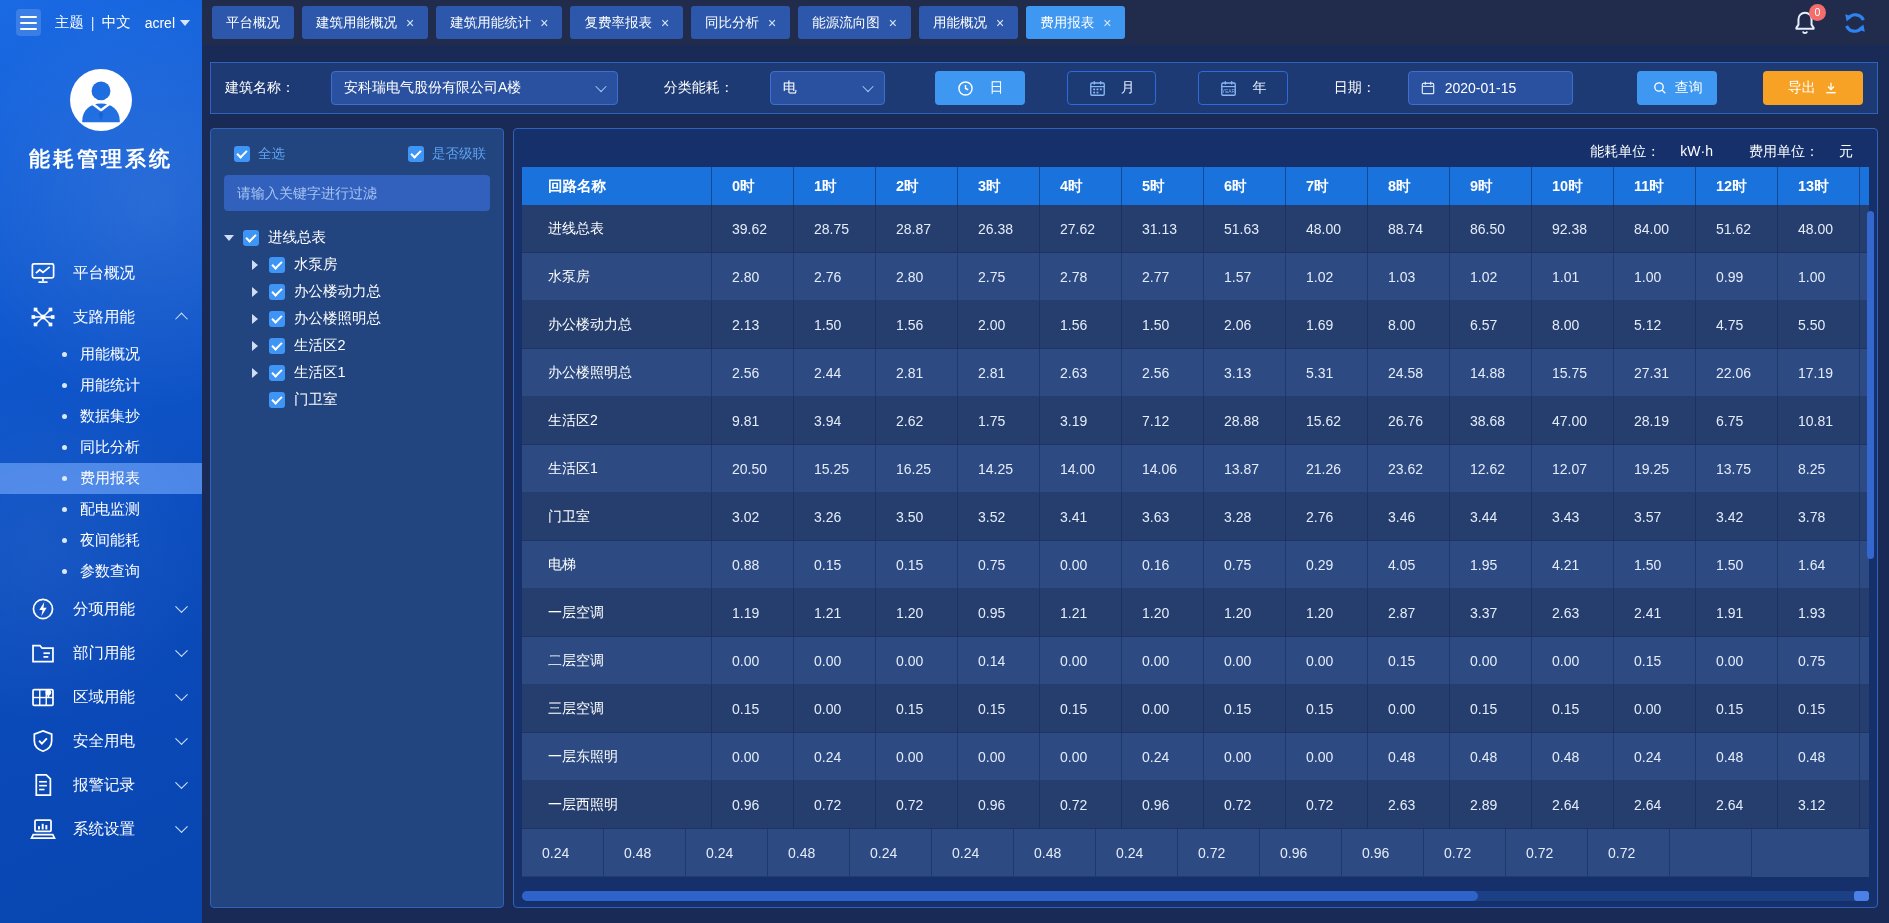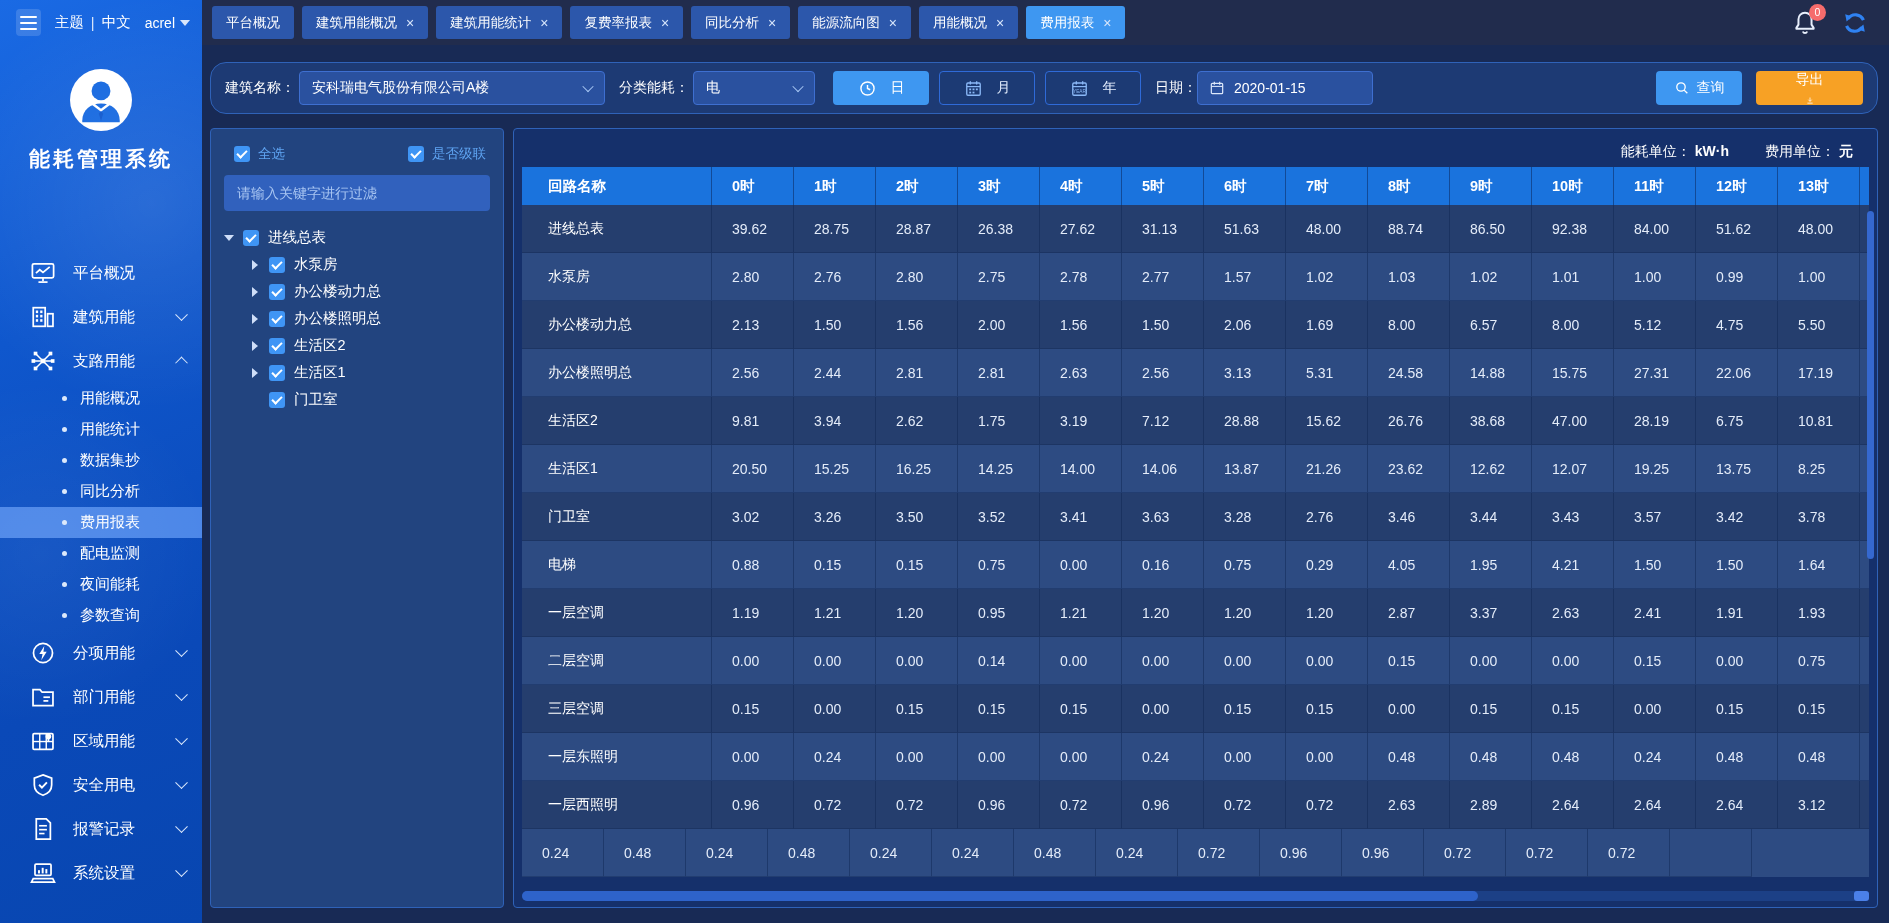--- a/index.html
+++ b/index.html
@@ -43,40 +43,40 @@
   .tab.active { background:#3e97f1; }
   .tab-close { font-size:14px; color:#d9e7fc; line-height:1; cursor:pointer; }
   .tabbar-icons { position:absolute; right:20px; top:0; height:45px; display:flex; align-items:center; gap:22px; }
   .bell-wrap { position:relative; width:28px; height:28px; cursor:pointer; }
   .badge { position:absolute; top:-5px; right:-7px; min-width:17px; height:17px; border-radius:9px; background:#f56c6c;
     color:#fff; font-size:10.5px; display:flex; align-items:center; justify-content:center; padding:0 3px; }
   .refresh-wrap { width:28px; height:28px; cursor:pointer; }
 
   
   .filter-panel { position:absolute; left:8px; right:11px; top:62px; height:52px; background:#1d3a74;
-    border:1px solid #2f62b8; border-radius:16px; display:flex; align-items:center; padding:0 14px; color:#fff; font-size:14px; }
+    border:1px solid #2f62b8; border-radius:0; display:flex; align-items:center; padding:0 14px; color:#fff; font-size:14px;gap:32px; }
   .f-label { white-space:nowrap; }
   .select { height:34px; background:#2a519f; border:1px solid #3e6fd0; border-radius:4px; display:flex;
     align-items:center; justify-content:space-between; padding:0 12px; margin-left:4px; cursor:pointer; }
   .select .chev-sm { width:8px; height:8px; border-right:1.6px solid #a9c8f5; border-bottom:1.6px solid #a9c8f5; transform:rotate(45deg) translate(-1px,-1px); }
   .select.building { width:306px; }
   .select.energy { width:122px; }
   .ml14 { margin-left:14px; } .ml18 { margin-left:18px; } .ml10 { margin-left:10px; }
   .seg-btn { height:34px; width:96px; border-radius:4px; display:flex; align-items:center; justify-content:center; gap:14px; cursor:pointer; font-size:14px; }
   .seg-btn svg { width:19px; height:19px; }
   .seg-btn.active { background:#3e97f1; color:#fff; }
   .seg-btn.outline { background:#1c3a74; border:1px solid #2f6ad8; color:#e5efff; }
   .date-input { height:34px; width:176px; background:#2a519f; border:1px solid #3e6fd0; border-radius:4px;
     display:flex; align-items:center; gap:9px; padding:0 11px; cursor:pointer; }
   .date-input svg { width:16px; height:16px; }
   .spacer { flex:1; }
   .btn { height:34px; border-radius:4px; display:flex; align-items:center; justify-content:center; gap:7px; color:#fff; cursor:pointer; font-size:14px; border:none; }
   .btn svg { width:16px; height:16px; }
   .btn-query { width:86px; background:#3e97f1; }
-  .btn-export { width:107px; background:#f7a125; margin-left:14px;flex-direction:column; }
+  .btn-export { width:107px; background:#f7a125; margin-left:14px; }
 
   
   .tree-panel { position:absolute; left:8px; top:128px; width:294px; bottom:15px; background:#22447f;
     border:1px solid #2f62b8; border-radius:4px; padding:16px 13px; }
   .check-row { display:flex; align-items:flex-end; justify-content:space-between; padding:0 4px 0 10px; margin-bottom:12px; }
   .check-group { display:flex; align-items:center; gap:8px; color:#5fa4f2; font-size:13.5px; cursor:pointer; }
   .checkbox { width:16px; height:16px; border-radius:3px; background:#3f95f5; position:relative; flex:none; cursor:pointer; }
   .checkbox::after { content:''; position:absolute; left:5px; top:2px; width:4px; height:8px;
     border-right:2px solid #fff; border-bottom:2px solid #fff; transform:rotate(45deg); }
   .search-input { width:100%; height:36px; background:#3161bd; border:none; border-radius:4px;
@@ -89,21 +89,21 @@
   .caret.collapsed::before { content:''; position:absolute; left:2px; top:0; width:0; height:0;
     border-left:6px solid #cfdef8; border-top:5px solid transparent; border-bottom:5px solid transparent; }
   .caret.expanded::before { content:''; position:absolute; left:0; top:2px; width:0; height:0;
     border-top:6px solid #cfdef8; border-left:5px solid transparent; border-right:5px solid transparent; }
 
   
   .table-panel { position:absolute; left:311px; right:11px; top:128px; bottom:15px; background:#15306b;
     border:1px solid #2f62b8; border-radius:4px; padding:8px; overflow:hidden; }
   .units-row { height:30px; display:flex; justify-content:flex-end; align-items:center; gap:36px;
     color:#fff; font-size:14px; padding-right:16px; }
-  .units-row b { font-weight:bold; margin-left:4px; }
+  .units-row b { font-weight:normal; margin-left:20px; }
   .table-wrap { position:relative; overflow:hidden; width:100%; }
   .rtable { width:1420px; }
   .thead { display:flex; height:38px; background:#1a73dd; }
   .cell { flex:none; display:flex; align-items:center; padding-left:20px; overflow:hidden; white-space:nowrap; }
   .name-cell { width:190px;padding-left:26px; }
   .h-cell { width:82px; }
   .thead .cell { color:#fff; font-weight:bold; font-size:14.5px; border-right:1px solid rgba(12,40,92,.55); }
   .trow { display:flex; height:48px; font-size:14px; color:#e4ecf9; cursor:pointer; }
   .trow .cell { border-right:1px solid rgba(14,36,80,.45); border-bottom:1px solid rgba(14,36,80,.35); }
   .trow .name-cell { color:#fff; }
@@ -152,36 +152,20 @@
         <div class="menu-item">
           <span class="mi-icon">
             <svg viewBox="0 0 24 24">
               <rect x="2.2" y="3.6" width="19.6" height="13" rx="1.5" fill="none" stroke="#fff" stroke-width="1.6"></rect>
               <polyline points="5.5,12.2 9,9 12,11.4 18.2,6.4" fill="none" stroke="#fff" stroke-width="1.6"></polyline>
               <line x1="12" y1="16.6" x2="12" y2="19.6" fill="none" stroke="#fff" stroke-width="1.6"></line>
               <line x1="7.8" y1="20.4" x2="16.2" y2="20.4" fill="none" stroke="#fff" stroke-width="1.6"></line>
             </svg>
           </span>
           <span class="mi-label">平台概况</span>
-        </div>
-        <div class="menu-item">
-          <span class="mi-icon">
-            <svg viewBox="0 0 24 24">
-              <rect x="3" y="3.4" width="11" height="17.2" fill="none" stroke="#fff" stroke-width="1.6"></rect>
-              <rect x="16.2" y="9" width="5" height="11.6" fill="none" stroke="#fff" stroke-width="1.6"></rect>
-              <rect x="5.4" y="6" width="2.1" height="2.4" fill="#fff"></rect>
-              <rect x="9.4" y="6" width="2.1" height="2.4" fill="#fff"></rect>
-              <rect x="5.4" y="10" width="2.1" height="2.4" fill="#fff"></rect>
-              <rect x="9.4" y="10" width="2.1" height="2.4" fill="#fff"></rect>
-              <rect x="5.4" y="14" width="2.1" height="2.4" fill="#fff"></rect>
-              <rect x="9.4" y="14" width="2.1" height="2.4" fill="#fff"></rect>
-            </svg>
-          </span>
-          <span class="mi-label">建筑用能</span>
-          <span class="chev down"></span>
         </div>
         <div class="menu-item">
           <span class="mi-icon">
             <svg viewBox="0 0 24 24">
               <g stroke="#fff" stroke-width="1.4">
                 <line x1="12" y1="12" x2="5.5" y2="5.5"></line>
                 <line x1="12" y1="12" x2="18.5" y2="5.5"></line>
                 <line x1="12" y1="12" x2="3.5" y2="12"></line>
                 <line x1="12" y1="12" x2="20.5" y2="12"></line>
                 <line x1="12" y1="12" x2="5.5" y2="18.5"></line>

